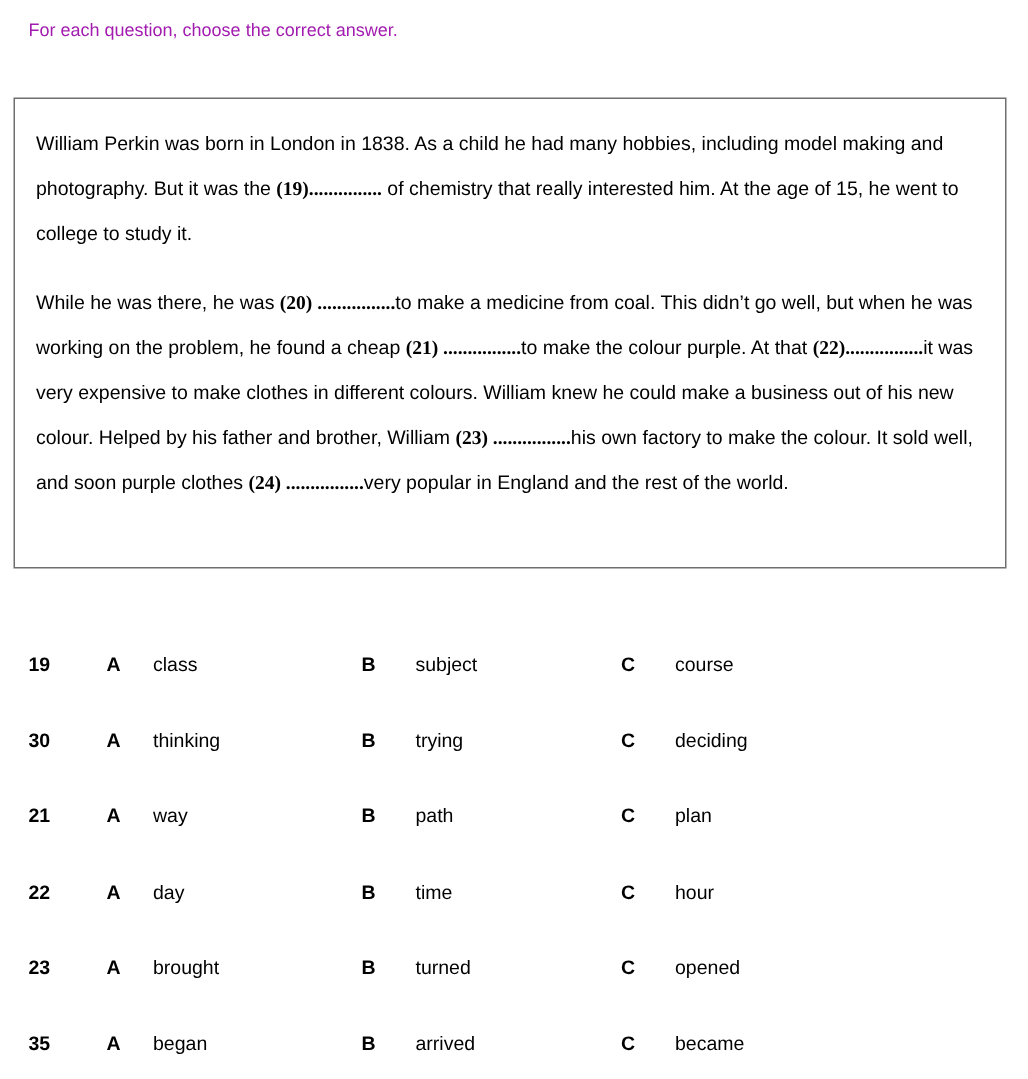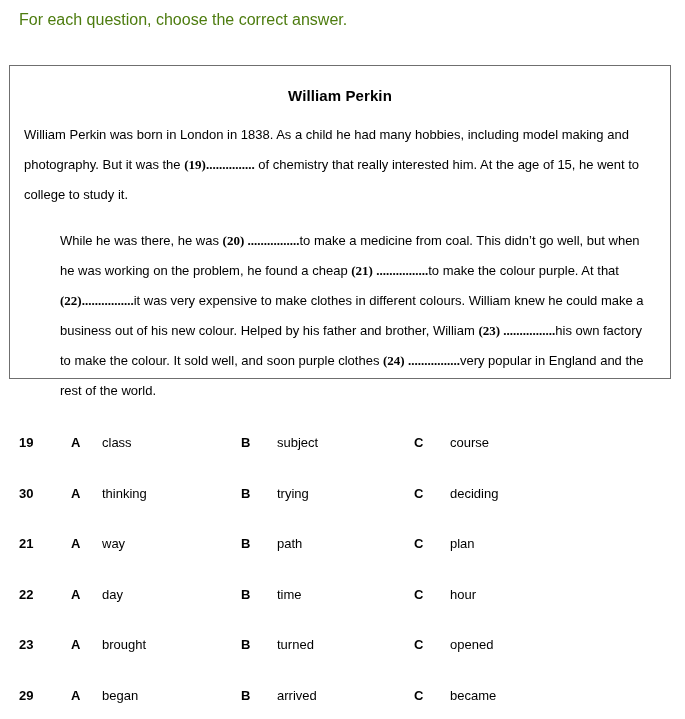--- a/index.html
+++ b/index.html
@@ -15,23 +15,23 @@
     font-family: "Liberation Sans", sans-serif;
     color: #000000;
     -webkit-font-smoothing: antialiased;
   }
 
   
   .instruction {
     position: absolute;
     left: 19px;
     top: 12px;
-    font-size: 16px;
+    font-size: 12px;
     line-height: 16px;
-    color: #4d7c0f;
+    color: #a21caf;
     white-space: nowrap;
   }
 
   
   .passage-box {
     position: absolute;
     left: 9px;
     top: 65px;
     width: 662px;
     height: 314px;
@@ -56,21 +56,20 @@
 
   .passage-para {
     font-size: 13px;
     line-height: 30px;
     text-align: left;
     margin: 0;
     color: #000;
   }
   .passage-para + .passage-para {
     margin-top: 16px;
-    margin-left: 36px;
   }
 
   .gapnum {
     font-weight: bold;
     font-family: Liberation Serif, serif;
   }
   .dots {
     letter-spacing: 0px;
   }
 
@@ -108,21 +107,20 @@
   .opt-c .opt-text { position: absolute; left: 36px; top: 0; white-space: nowrap; text-align: center; }
   .opt-letter, .opt-text { display: inline-block; }
 </style>
 </head>
 <body>
 
 <div class="instruction">For each question, choose the correct answer.</div>
 
 <div class="passage-box">
 
-  <div class="passage-title">William Perkin</div>
 
   <div class="passage-body">
 
     <p class="passage-para"><span>William Perkin was born in London in 1838. As a child he had many hobbies, including model making and photography. But it was the </span><span class="gapnum">(19)</span><span class="gapnum dots">...............</span><span> of chemistry that really interested him. At the age of 15, he went to college to study it.</span></p>
 
     <p class="passage-para"><span>While he was there, he was </span><span class="gapnum">(20)</span><span class="gapnum dots"> ................</span><span>to make a medicine from coal. This didn’t go well, but when he was working on the problem, he found a cheap </span><span class="gapnum">(21)</span><span class="gapnum dots"> ................</span><span>to make the colour purple. At that </span><span class="gapnum">(22)</span><span class="gapnum dots">................</span><span>it was very expensive to make clothes in different colours. William knew he could make a business out of his new colour. Helped by his father and brother, William </span><span class="gapnum">(23)</span><span class="gapnum dots"> ................</span><span>his own factory to make the colour. It sold well, and soon purple clothes </span><span class="gapnum">(24)</span><span class="gapnum dots"> ................</span><span>very popular in England and the rest of the world.</span></p>
 
   </div>
 </div>
 
@@ -157,19 +155,19 @@
   </div>
 
   <div class="option-row">
     <span class="q-number">23</span>
     <span class="opt opt-a"><span class="opt-letter">A</span><span class="opt-text">brought</span></span>
     <span class="opt opt-b"><span class="opt-letter">B</span><span class="opt-text">turned</span></span>
     <span class="opt opt-c"><span class="opt-letter">C</span><span class="opt-text">opened</span></span>
   </div>
 
   <div class="option-row">
-    <span class="q-number">29</span>
+    <span class="q-number">35</span>
     <span class="opt opt-a"><span class="opt-letter">A</span><span class="opt-text">began</span></span>
     <span class="opt opt-b"><span class="opt-letter">B</span><span class="opt-text">arrived</span></span>
     <span class="opt opt-c"><span class="opt-letter">C</span><span class="opt-text">became</span></span>
   </div>
 
 </div>
 
 </body></html>

